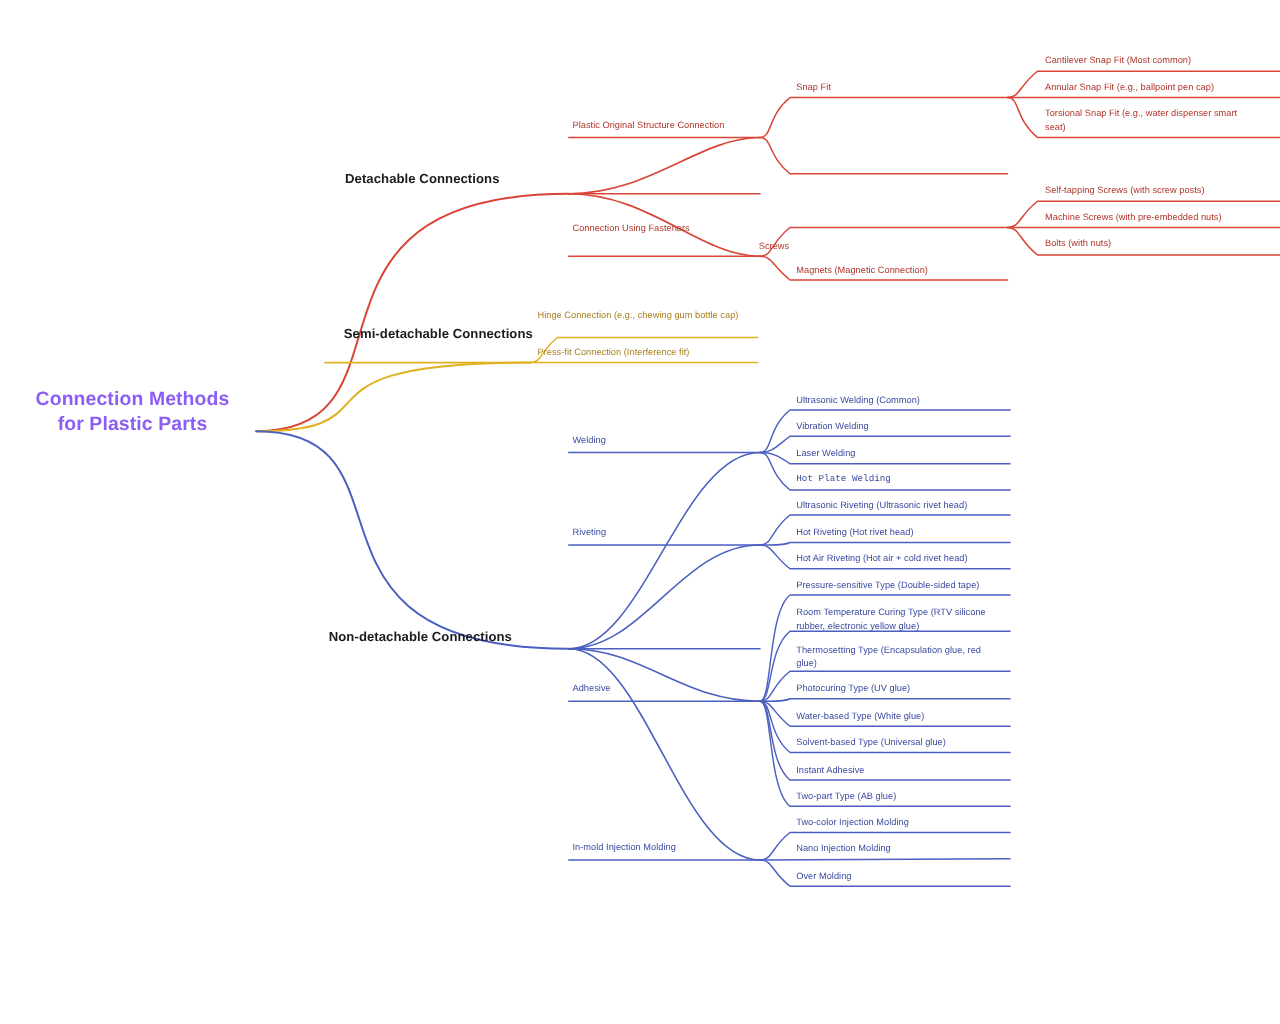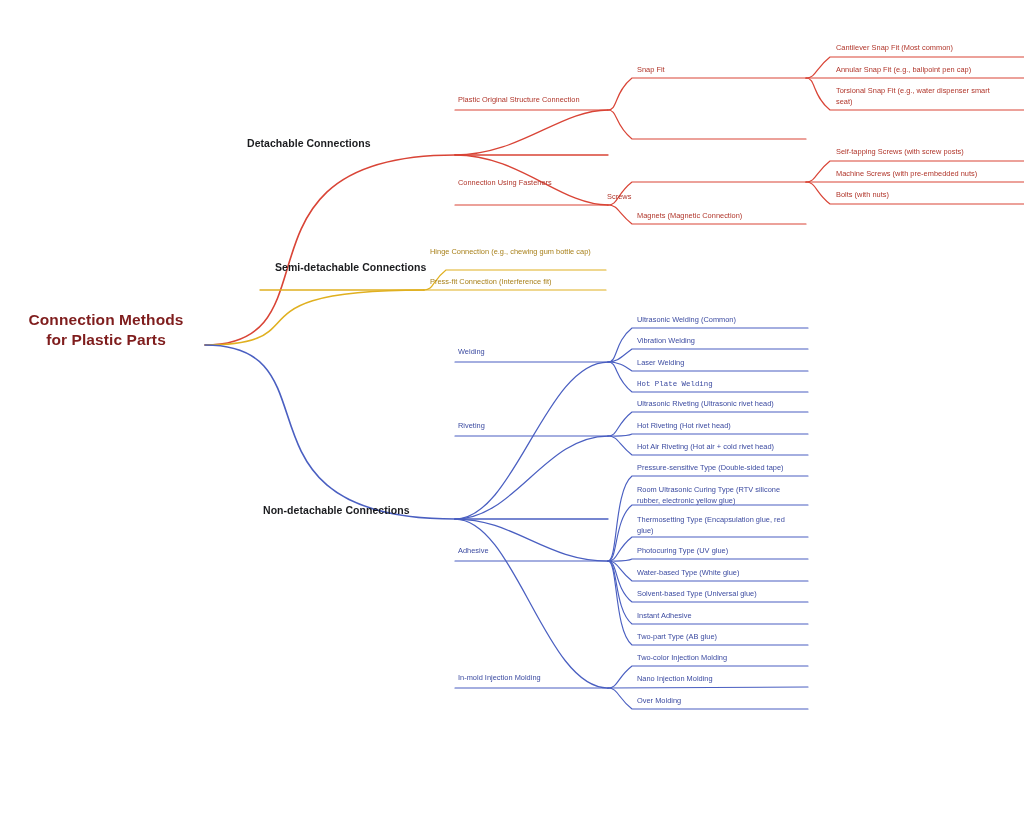--- a/index.html
+++ b/index.html
@@ -5,21 +5,21 @@
   html,body{margin:0;padding:0;}
   body{
     width:1024px;height:819px;background:#ffffff;
     font-family:"Liberation Sans", sans-serif;
     overflow:hidden;position:relative;
   }
   #map{position:absolute;left:0;top:0;width:1024px;height:819px;}
   svg{position:absolute;left:0;top:0;width:1024px;height:819px;overflow:visible;}
   .node{position:absolute;box-sizing:border-box;}
   .root{
-    color:#7f1d1d;font-weight:bold;font-size:15.5px;line-height:1.32;
+    color:#8b5cf6;font-weight:bold;font-size:15.5px;line-height:1.32;
     text-align:center;letter-spacing:.1px;
   }
   .lvl1{
     color:#1b1c1f;font-weight:bold;font-size:10.5px;line-height:1.3;
     letter-spacing:.05px;white-space:nowrap;
   }
   .lvl2{font-size:7.4px;line-height:1.42;letter-spacing:.02px;}
   .lvl3{font-size:7.4px;line-height:1.42;letter-spacing:.02px;}
   .c-red{color:#b0352a;}
   .c-gold{color:#a8801a;}
@@ -76,21 +76,21 @@
       <path d="M 608 561 C 618 561 614 630.6 632 645 L 808 645" fill="none" stroke="#4a5fc1" stroke-width="1.15" stroke-linecap="round"></path>
       <path d="M 455 519 C 515 519 545 688 608 688" fill="none" stroke="#4a5fc1" stroke-width="1.25" stroke-linecap="round"></path>
       <path d="M 455 688 L 608 688" fill="none" stroke="#4a5fc1" stroke-width="1.2" stroke-linecap="round"></path>
       <path d="M 608 688 C 618 688 617 677.7 632 666 L 808 666" fill="none" stroke="#4a5fc1" stroke-width="1.15" stroke-linecap="round"></path>
       <path d="M 608 688 L 808 687" fill="none" stroke="#4a5fc1" stroke-width="1.15" stroke-linecap="round"></path>
       <path d="M 608 688 C 618 688 617.5 697.75 632 709 L 808 709" fill="none" stroke="#4a5fc1" stroke-width="1.15" stroke-linecap="round"></path>
     </svg>
 
   <div class="node root" style="left:20px;top:310px;width:172px;">Connection Methods for Plastic Parts</div>
 
-  <div class="node lvl1" style="left:247px;top:137px;">Detachable Connections</div>
+  <div class="node lvl1" style="left:276px;top:137px;">Detachable Connections</div>
   <div class="node lvl1" style="left:263px;top:261px;margin-left:12px;">Semi-detachable Connections</div>
   <div class="node lvl1" style="left:263px;top:504px;">Non-detachable Connections</div>
 
   <div class="node lvl2 c-red" style="left:458px;top:95px;width:148px;">Plastic Original Structure Connection</div>
   <div class="node lvl2 c-red" style="left:458px;top:178px;width:148px;">Connection Using Fasteners</div>
 
   <div class="node lvl3 c-red" style="left:637px;top:65px;width:170px;">Snap Fit</div>
   <div class="node lvl3 c-red" style="left:607px;top:168px;width:170px;margin-top:24px;">Screws</div>
   <div class="node lvl3 c-red" style="left:637px;top:211px;width:170px;">Magnets (Magnetic Connection)</div>
 
@@ -112,21 +112,21 @@
   <div class="node lvl3 c-blue" style="left:637px;top:315px;width:170px;">Ultrasonic Welding (Common)</div>
   <div class="node lvl3 c-blue" style="left:637px;top:336px;width:170px;">Vibration Welding</div>
   <div class="node lvl3 c-blue" style="left:637px;top:358px;width:170px;">Laser Welding</div>
   <div class="node lvl3 c-blue" style="left:637px;top:379px;width:170px;font-family:Liberation Mono, monospace;">Hot Plate Welding</div>
 
   <div class="node lvl3 c-blue" style="left:637px;top:399px;width:178px;">Ultrasonic Riveting (Ultrasonic rivet head)</div>
   <div class="node lvl3 c-blue" style="left:637px;top:421px;width:178px;">Hot Riveting (Hot rivet head)</div>
   <div class="node lvl3 c-blue" style="left:637px;top:442px;width:178px;">Hot Air Riveting (Hot air + cold rivet head)</div>
 
   <div class="node lvl3 c-blue" style="left:637px;top:463px;width:178px;">Pressure-sensitive Type (Double-sided tape)</div>
-  <div class="node lvl3 c-blue" style="left:637px;top:485px;width:160px;">Room Ultrasonic Curing Type (RTV silicone rubber, electronic yellow glue)</div>
+  <div class="node lvl3 c-blue" style="left:637px;top:485px;width:160px;">Room Temperature Curing Type (RTV silicone rubber, electronic yellow glue)</div>
   <div class="node lvl3 c-blue" style="left:637px;top:515px;width:162px;">Thermosetting Type (Encapsulation glue, red glue)</div>
   <div class="node lvl3 c-blue" style="left:637px;top:546px;width:170px;">Photocuring Type (UV glue)</div>
   <div class="node lvl3 c-blue" style="left:637px;top:568px;width:170px;">Water-based Type (White glue)</div>
   <div class="node lvl3 c-blue" style="left:637px;top:589px;width:170px;">Solvent-based Type (Universal glue)</div>
   <div class="node lvl3 c-blue" style="left:637px;top:611px;width:170px;">Instant Adhesive</div>
   <div class="node lvl3 c-blue" style="left:637px;top:632px;width:170px;">Two-part Type (AB glue)</div>
 
   <div class="node lvl3 c-blue" style="left:637px;top:653px;width:170px;">Two-color Injection Molding</div>
   <div class="node lvl3 c-blue" style="left:637px;top:674px;width:170px;">Nano Injection Molding</div>
   <div class="node lvl3 c-blue" style="left:637px;top:696px;width:170px;">Over Molding</div>

